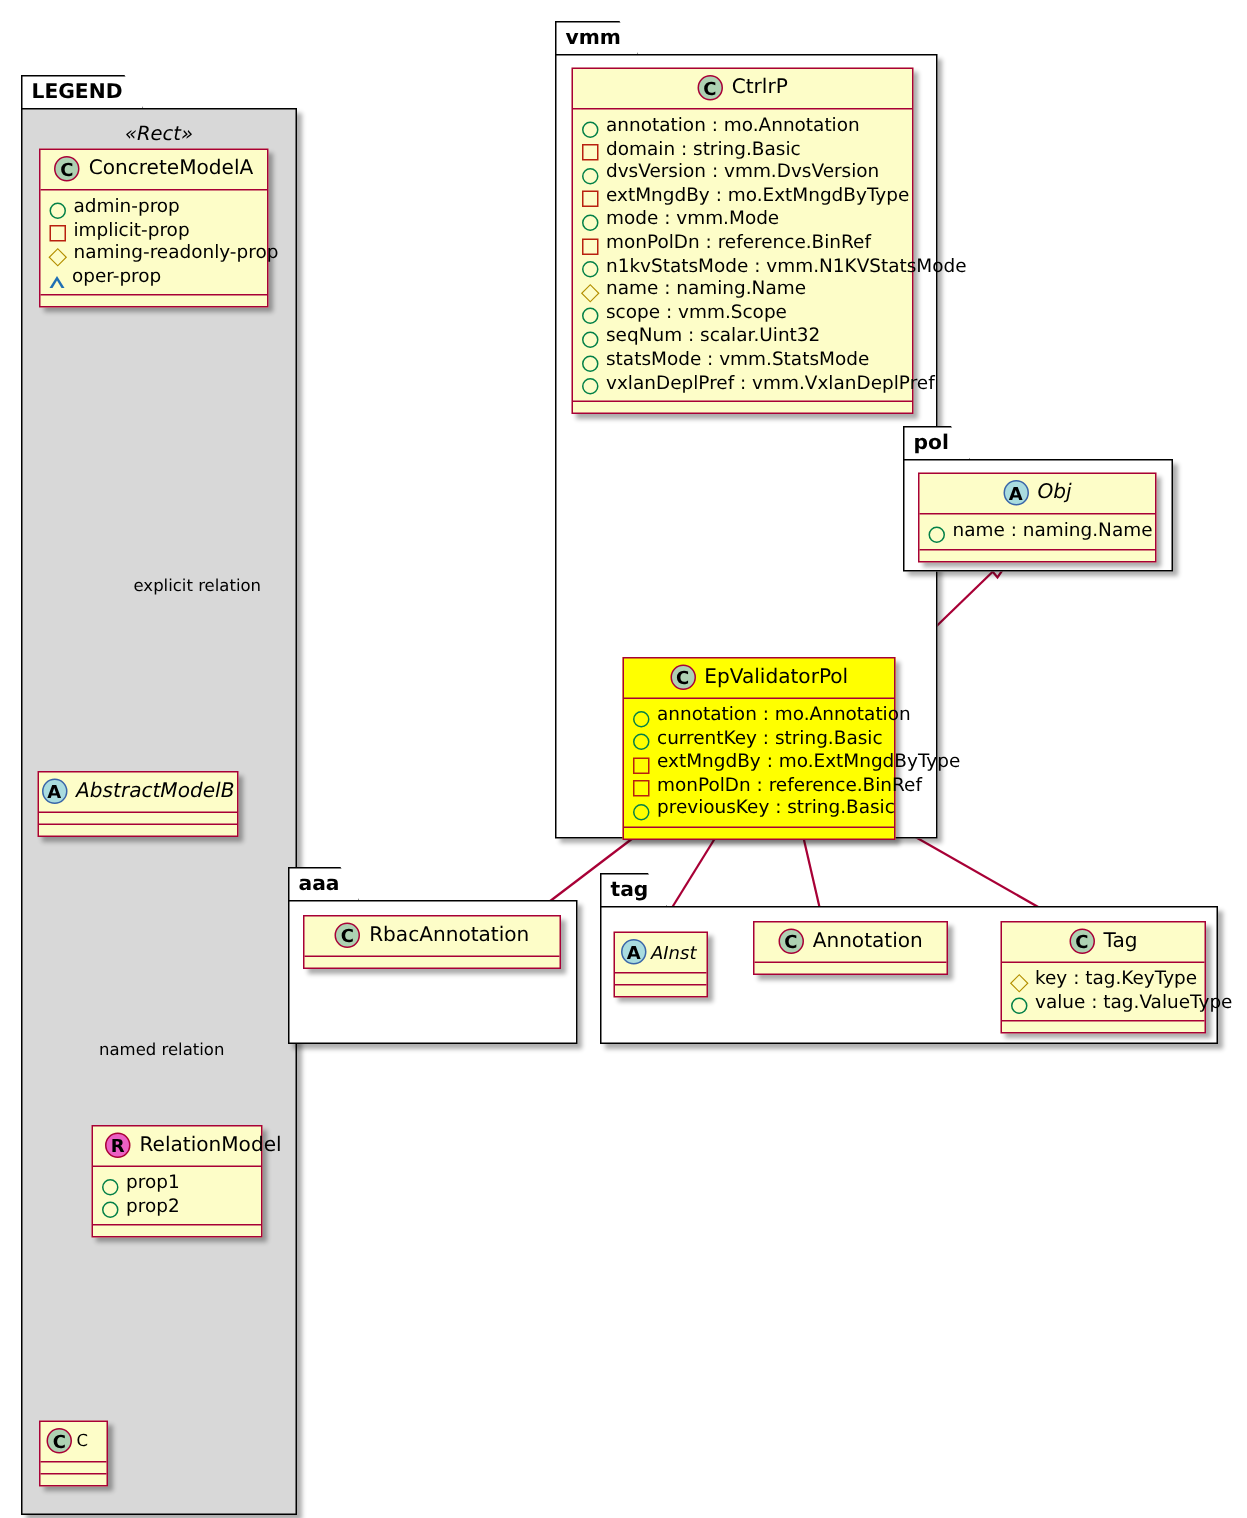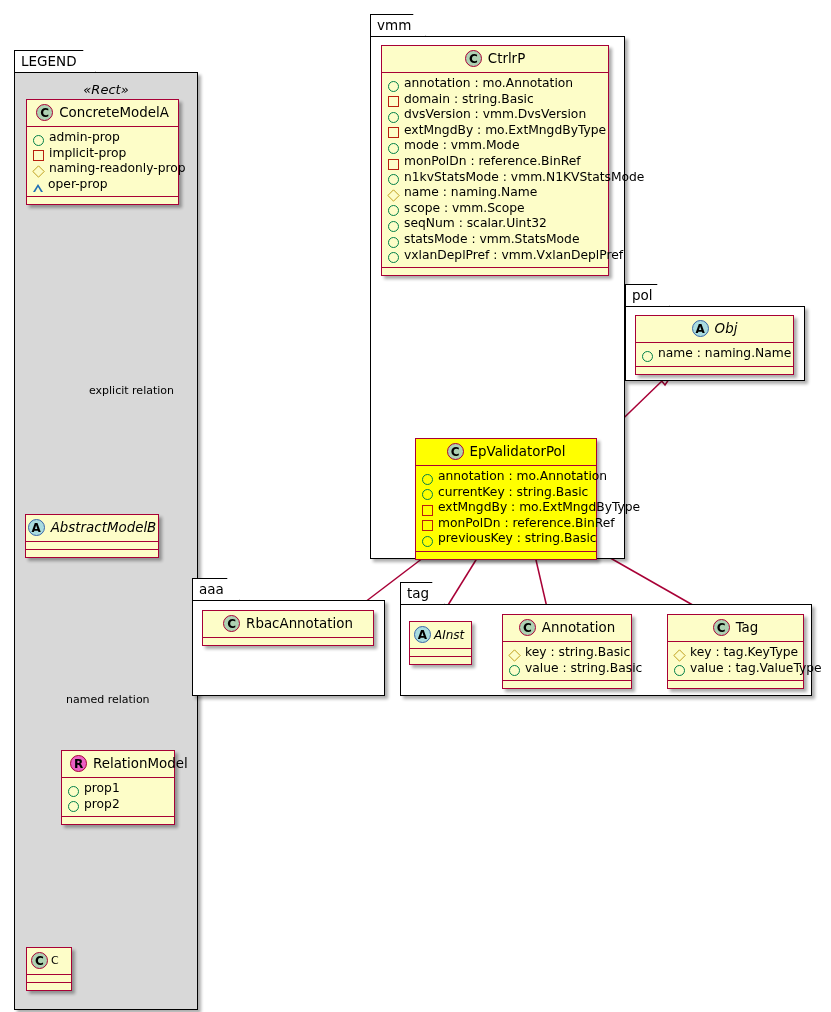--- a/index.html
+++ b/index.html
@@ -9,21 +9,21 @@
     -webkit-font-smoothing:antialiased;
   }
   #canvas{position:absolute;left:0;top:0;width:831px;height:1012px;}
   svg.wires{position:absolute;left:0;top:0;width:831px;height:1012px;pointer-events:none;}
 
   
   .pkg{position:absolute;box-sizing:border-box;}
   .pkg-tab{
     position:absolute;top:0;left:0;height:23px;
     background:#ffffff;border:1.5px solid #000000;border-bottom:none;
-    font-size:13.5px;font-weight:normal;color:#000;line-height:21px;
+    font-size:13.5px;font-weight:bold;color:#000;line-height:21px;
     padding:0 16px 0 6px;box-sizing:border-box;white-space:nowrap;
     clip-path:polygon(0 0, calc(100% - 13px) 0, 100% 100%, 0 100%);
   }
   .pkg-body{
     position:absolute;left:0;box-sizing:border-box;
     background:#ffffff;border:1.5px solid #000000;
     box-shadow:3px 3px 3px rgba(0,0,0,0.32);
   }
   .pkg.legend .pkg-body{background:#d8d8d8;}
 
@@ -317,21 +317,21 @@
           </div>
         <div class="attr">
             <span class="mk circle"></span>
             <span class="attr-txt">previousKey : string.Basic</span>
           </div>
       </div>
       <div class="cls-foot"></div>
     </div>
   </div>
 
-  <div class="pkg" style="left:625px;top:284px;width:180px;height:97px;">
+  <div class="pkg" style="left:602px;top:284px;width:180px;height:97px;">
     <div class="pkg-tab" style="width:45px;">pol</div>
     <div class="pkg-body" style="top:22px;width:180px;height:75px;"></div>
 
     <div class="cls" style="left:10px;top:31px;width:159px;">
       <div class="cls-head">
         <span class="cicon a">A</span>
         <span class="cls-name italic">Obj</span>
       </div>
       <div class="cls-attrs">
         <div class="attr">
@@ -367,30 +367,20 @@
       </div>
       <div class="cls-attrs empty"></div>
       <div class="cls-foot"></div>
     </div>
 
     <div class="cls" style="left:102px;top:32px;width:130px;">
       <div class="cls-head">
         <span class="cicon c">C</span>
         <span class="cls-name">Annotation</span>
       </div>
-      <div class="cls-attrs">
-        <div class="attr">
-            <span class="mk diamond"></span>
-            <span class="attr-txt">key : string.Basic</span>
-          </div>
-        <div class="attr">
-            <span class="mk circle"></span>
-            <span class="attr-txt">value : string.Basic</span>
-          </div>
-      </div>
       <div class="cls-foot"></div>
     </div>
 
     <div class="cls" style="left:267px;top:32px;width:137px;">
       <div class="cls-head">
         <span class="cicon c">C</span>
         <span class="cls-name">Tag</span>
       </div>
       <div class="cls-attrs">
         <div class="attr">

